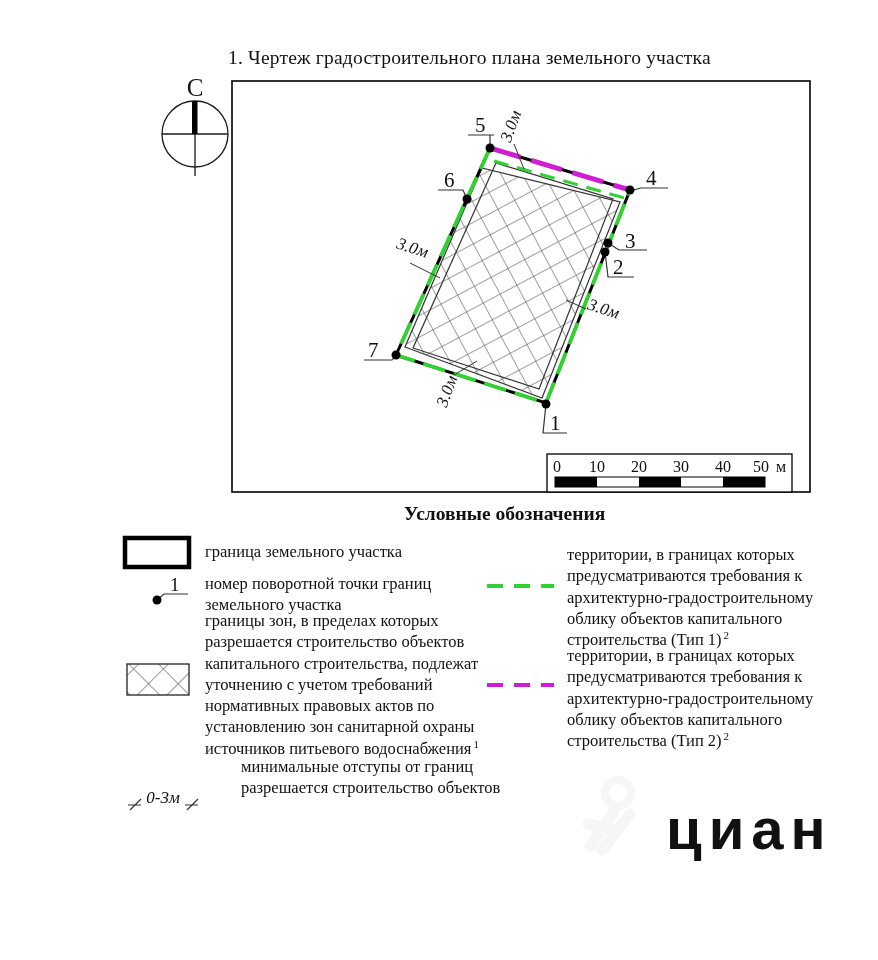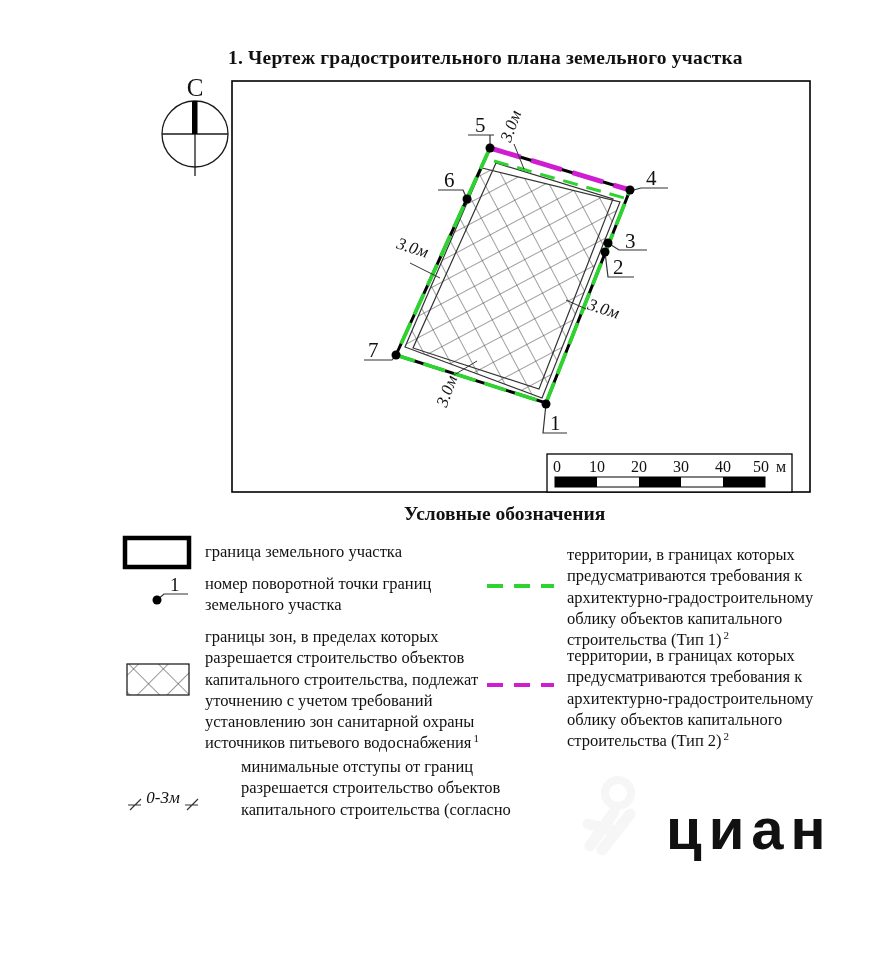--- a/index.html
+++ b/index.html
@@ -1,20 +1,20 @@
 <!DOCTYPE html>
 <html><head>
 <meta charset="utf-8">
 <style>
   html,body{margin:0;padding:0;background:#fff;}
   #canvas{position:relative;width:878px;height:960px;background:#fff;overflow:hidden;
           font-family:"Liberation Serif", serif;color:#111;}
   #plan-svg{position:absolute;left:0;top:0;}
   .abs{position:absolute;}
-  .title{font-size:19.5px;font-weight:bold;white-space:nowrap;letter-spacing:.2px;}
+  .title{font-size:19.5px;font-weight:normal;white-space:nowrap;letter-spacing:.2px;}
   .heading{font-size:19.5px;font-weight:bold;white-space:nowrap;}
   .legend-block{font-size:16.5px;line-height:21.3px;white-space:nowrap;}
   .sup{font-size:11px;position:relative;top:-6px;margin-left:2px;}
   svg text{font-family:"Liberation Serif", serif;fill:#111;}
   .ptlabel{font-size:21px;}
   .dimlabel{font-size:17px;font-style:italic;}
   .scalenum{font-size:16px;}
   .wm-text{font-family:"Liberation Sans", sans-serif;font-weight:bold;letter-spacing:7px;}
 </style>
 </head>
@@ -147,33 +147,33 @@
 
   <div class="abs legend-block" style="left:205px;top:541px;">
     <div>граница земельного участка</div>
   </div>
 
   <div class="abs legend-block" style="left:205px;top:573px;">
     <div>номер поворотной точки границ</div>
     <div>земельного участка</div>
   </div>
 
-  <div class="abs legend-block" style="left:205px;top:626px;">
+  <div class="abs legend-block" style="left:205px;top:610px;">
     <div>границы зон, в пределах которых</div>
     <div>разрешается строительство объектов</div>
     <div>капитального строительства, подлежат</div>
     <div>уточнению с учетом требований</div>
+    <div>нормативных правовых актов по</div>
     <div>установлению зон санитарной охраны</div>
     <div><span>источников питьевого водоснабжения</span><span class="sup">1</span></div>
   </div>
 
   <div class="abs legend-block" style="left:205px;top:756px;margin-left:36px;">
     <div>минимальные отступы от границ</div>
     <div>разрешается строительство объектов</div>
-    <div>капитального строительства (согласно</div>
   </div>
 
   <div class="abs legend-block" style="left:567px;top:544px;">
     <div>территории, в границах которых</div>
     <div>предусматриваются требования к</div>
     <div>архитектурно-градостроительному</div>
     <div>облику объектов капитального</div>
     <div><span>строительства (Тип 1)</span><span class="sup">2</span></div>
   </div>
 

